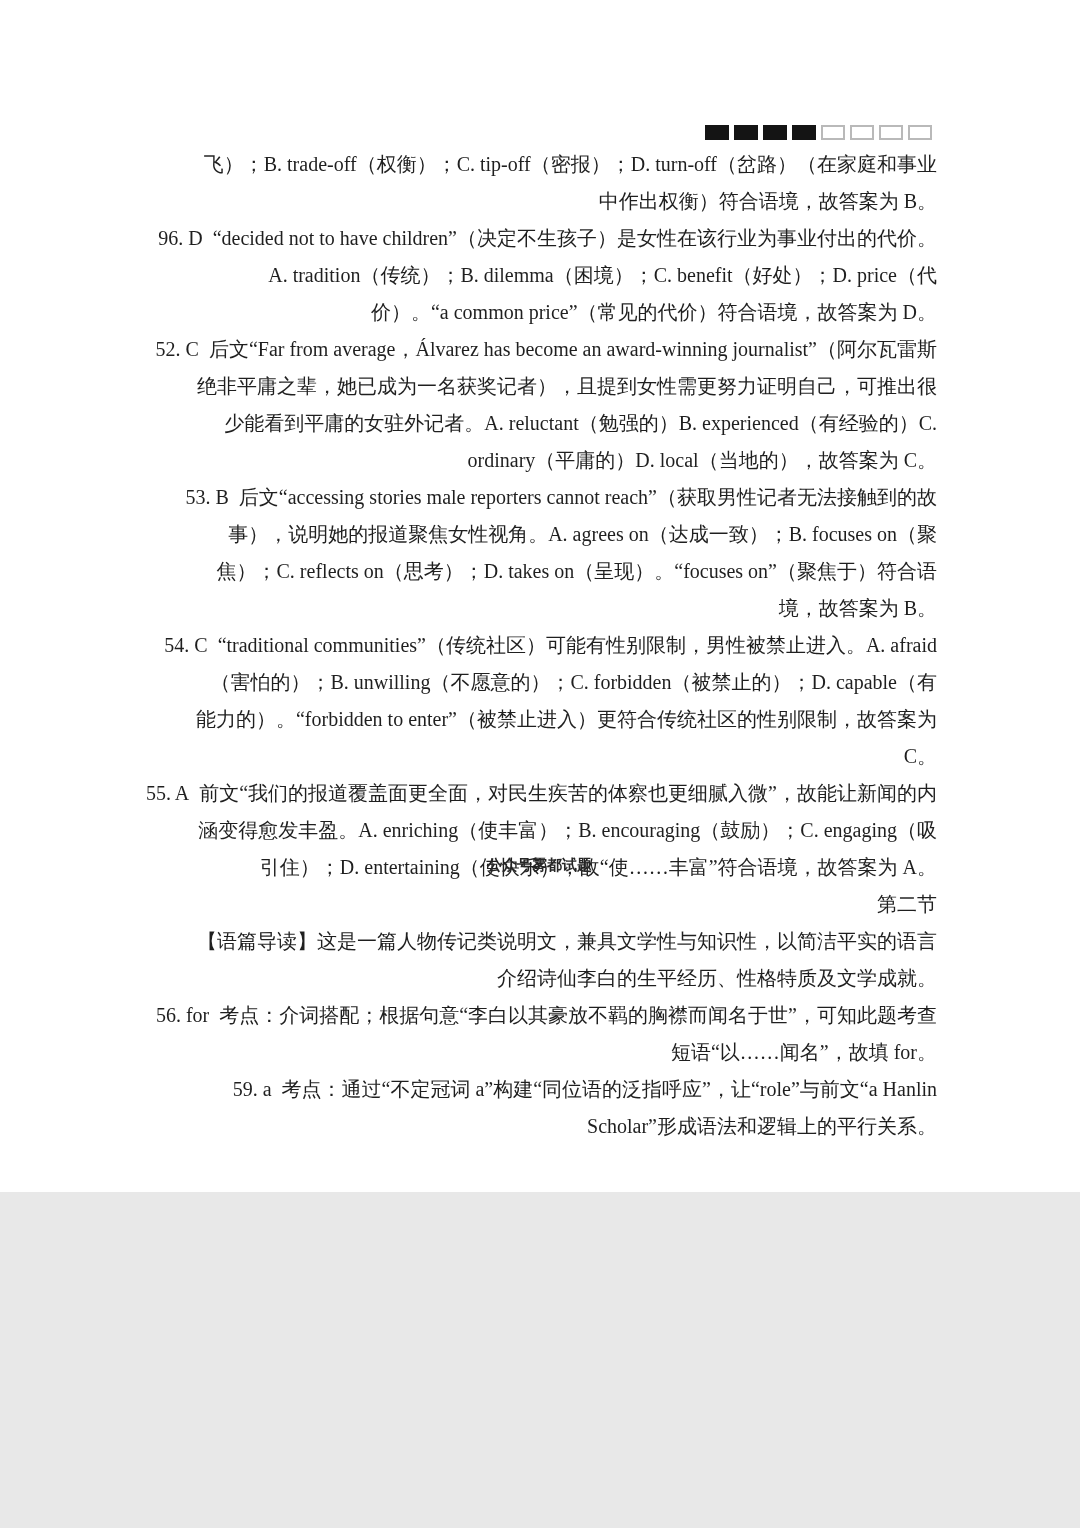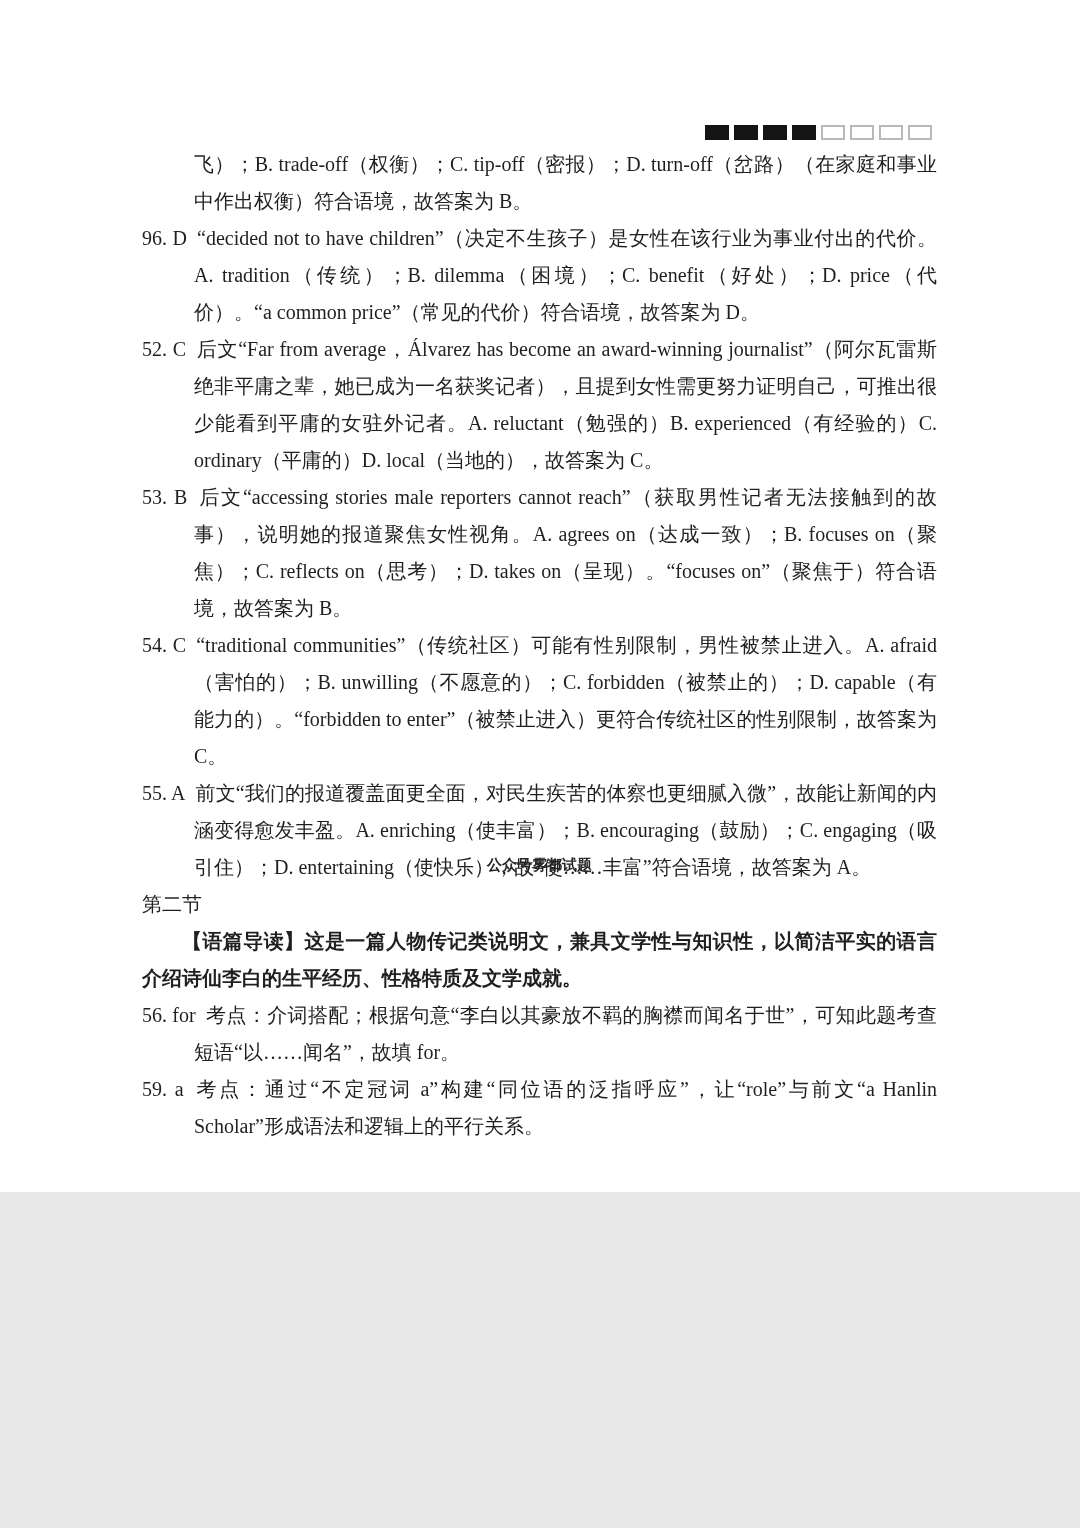--- a/index.html
+++ b/index.html
@@ -26,27 +26,27 @@
 
   .content {
     position: absolute;
     top: 146px;
     left: 142px;
     width: 795px;
     font-size: 20px;
     line-height: 37px;
     text-align: justify;
   }
-  .content p { margin: 0; }
+  .content p { margin: 0; text-align: right; }
   p.flat  { padding-left: 52px; }               
   p.hang  { padding-left: 52px; text-indent: -52px; } 
   p.nohang{ padding-left: 0;  text-indent: 0; } 
   .marker { margin-right: 10px; white-space: pre; }
   .heading { text-align: left; }
-  .guide   { text-indent: 2em; font-weight: bold; }
+  .guide   { text-indent: 2em; }
 
   .watermark {
     position: absolute;
     left: 487px;
     top: 856px;
     font-family: Liberation Sans, sans-serif;
     font-size: 15px;
     font-weight: 700;
     color: #262626;
     white-space: nowrap;

